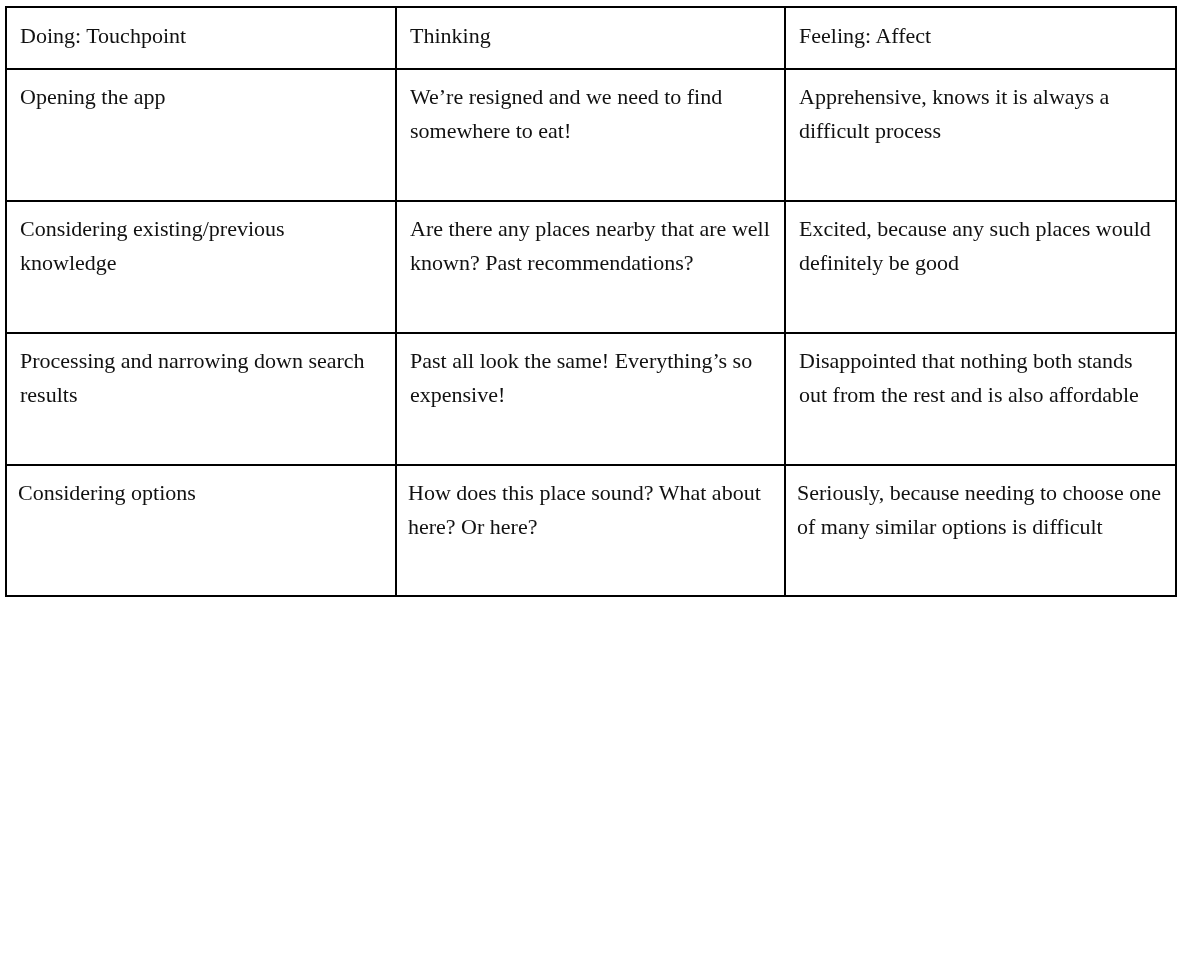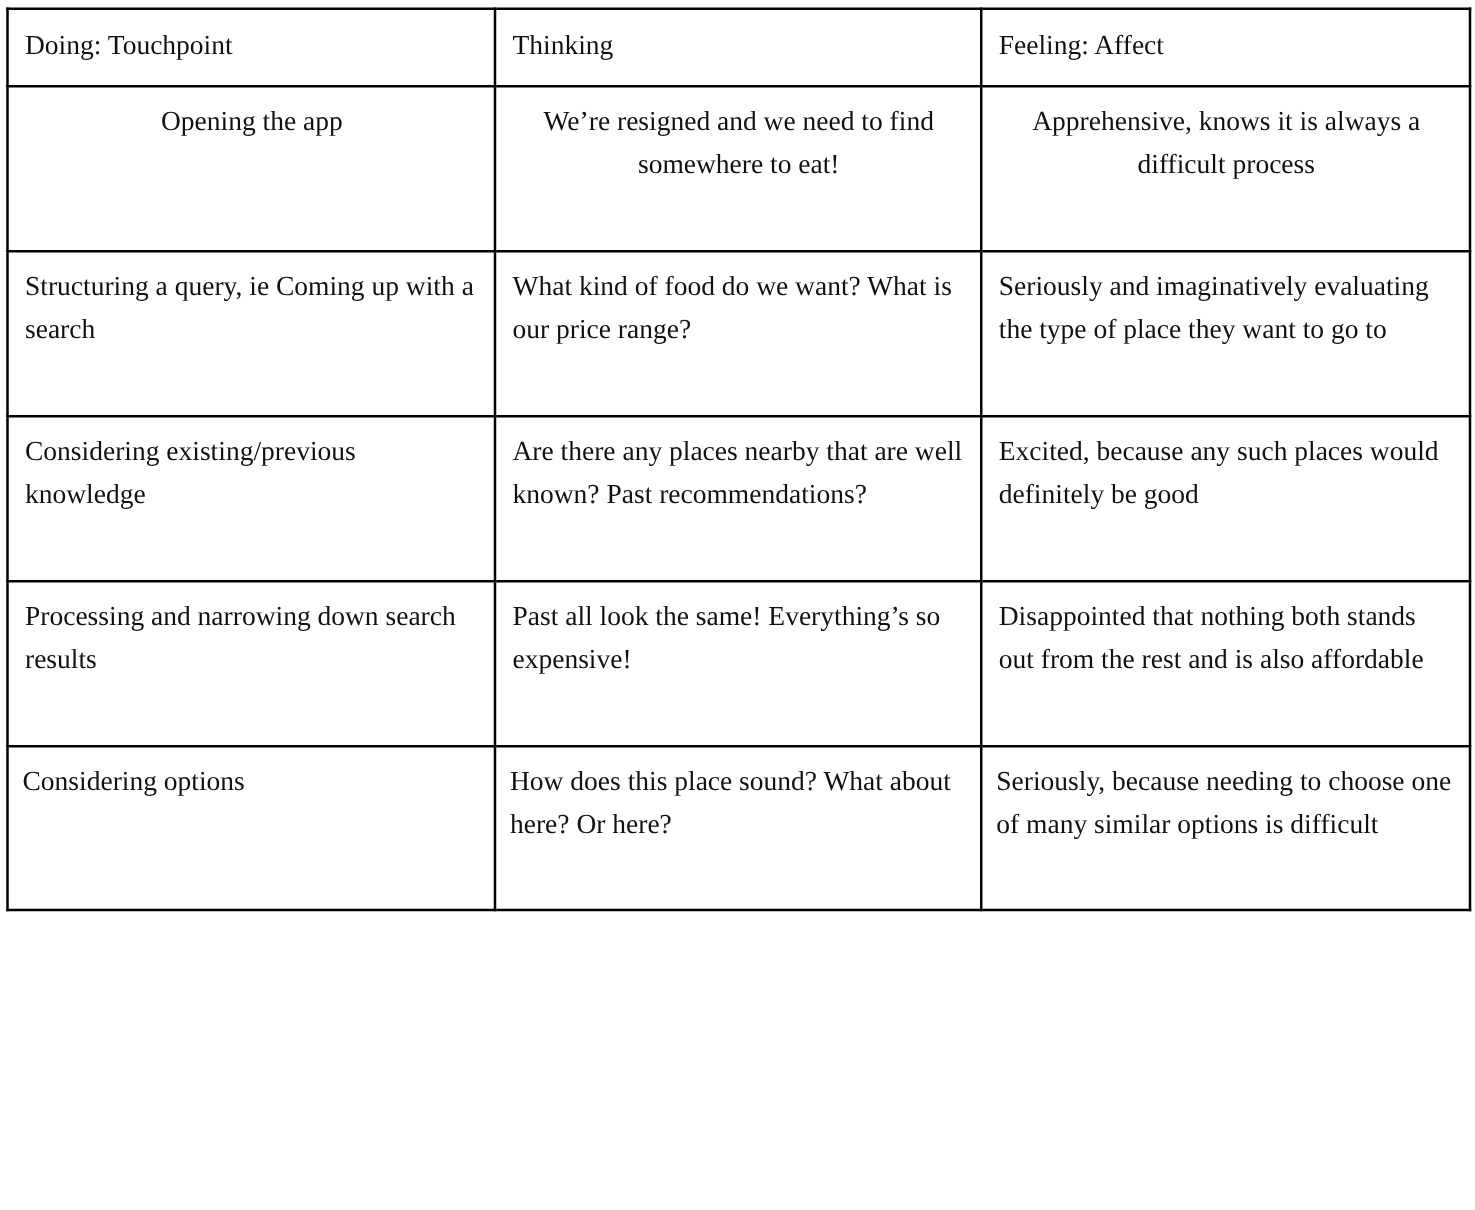--- a/index.html
+++ b/index.html
@@ -35,21 +35,21 @@
       vertical-align: top;
       text-align: left;
       font-weight: normal;
       padding: 10px 12px 12px 13px;
     }
     table.journey tr.header-row th {
       height: 38px;
       padding-top: 11px;
       padding-bottom: 11px;
     }
-    table.journey tr.r1 td { height: 108px; text-align: center; }
+    table.journey tr.r1 td { height: 108px; }
     table.journey tr.r2 td { height: 108px; }
     table.journey tr.r3 td { height: 108px; }
     table.journey tr.r4 td { height: 108px; }
     table.journey tr.r5 td { height: 107px; padding-left: 11px; }
     table.journey tr.r6 td { height: 211px; }
   </style>
 </head>
 <body>
 
 <div class="page">
@@ -63,25 +63,20 @@
         <tr class="header-row">
       <th>Doing: Touchpoint</th>
       <th>Thinking</th>
       <th>Feeling: Affect</th>
     </tr>
     <tr class="r1">
       <td>Opening the app</td>
       <td>We’re resigned and we need to find somewhere to eat!</td>
       <td>Apprehensive, knows it is always a difficult process</td>
     </tr>
-    <tr class="r2">
-      <td>Structuring a query, ie Coming up with a search</td>
-      <td>What kind of food do we want? What is our price range?</td>
-      <td>Seriously and imaginatively evaluating the type of place they want to go to</td>
-    </tr>
     <tr class="r3">
       <td>Considering existing/previous knowledge</td>
       <td>Are there any places nearby that are well known? Past recommendations?</td>
       <td>Excited, because any such places would definitely be good</td>
     </tr>
     <tr class="r4">
       <td>Processing and narrowing down search results</td>
       <td>Past all look the same! Everything’s so expensive!</td>
       <td>Disappointed that nothing both stands out from the rest and is also affordable</td>
     </tr>

